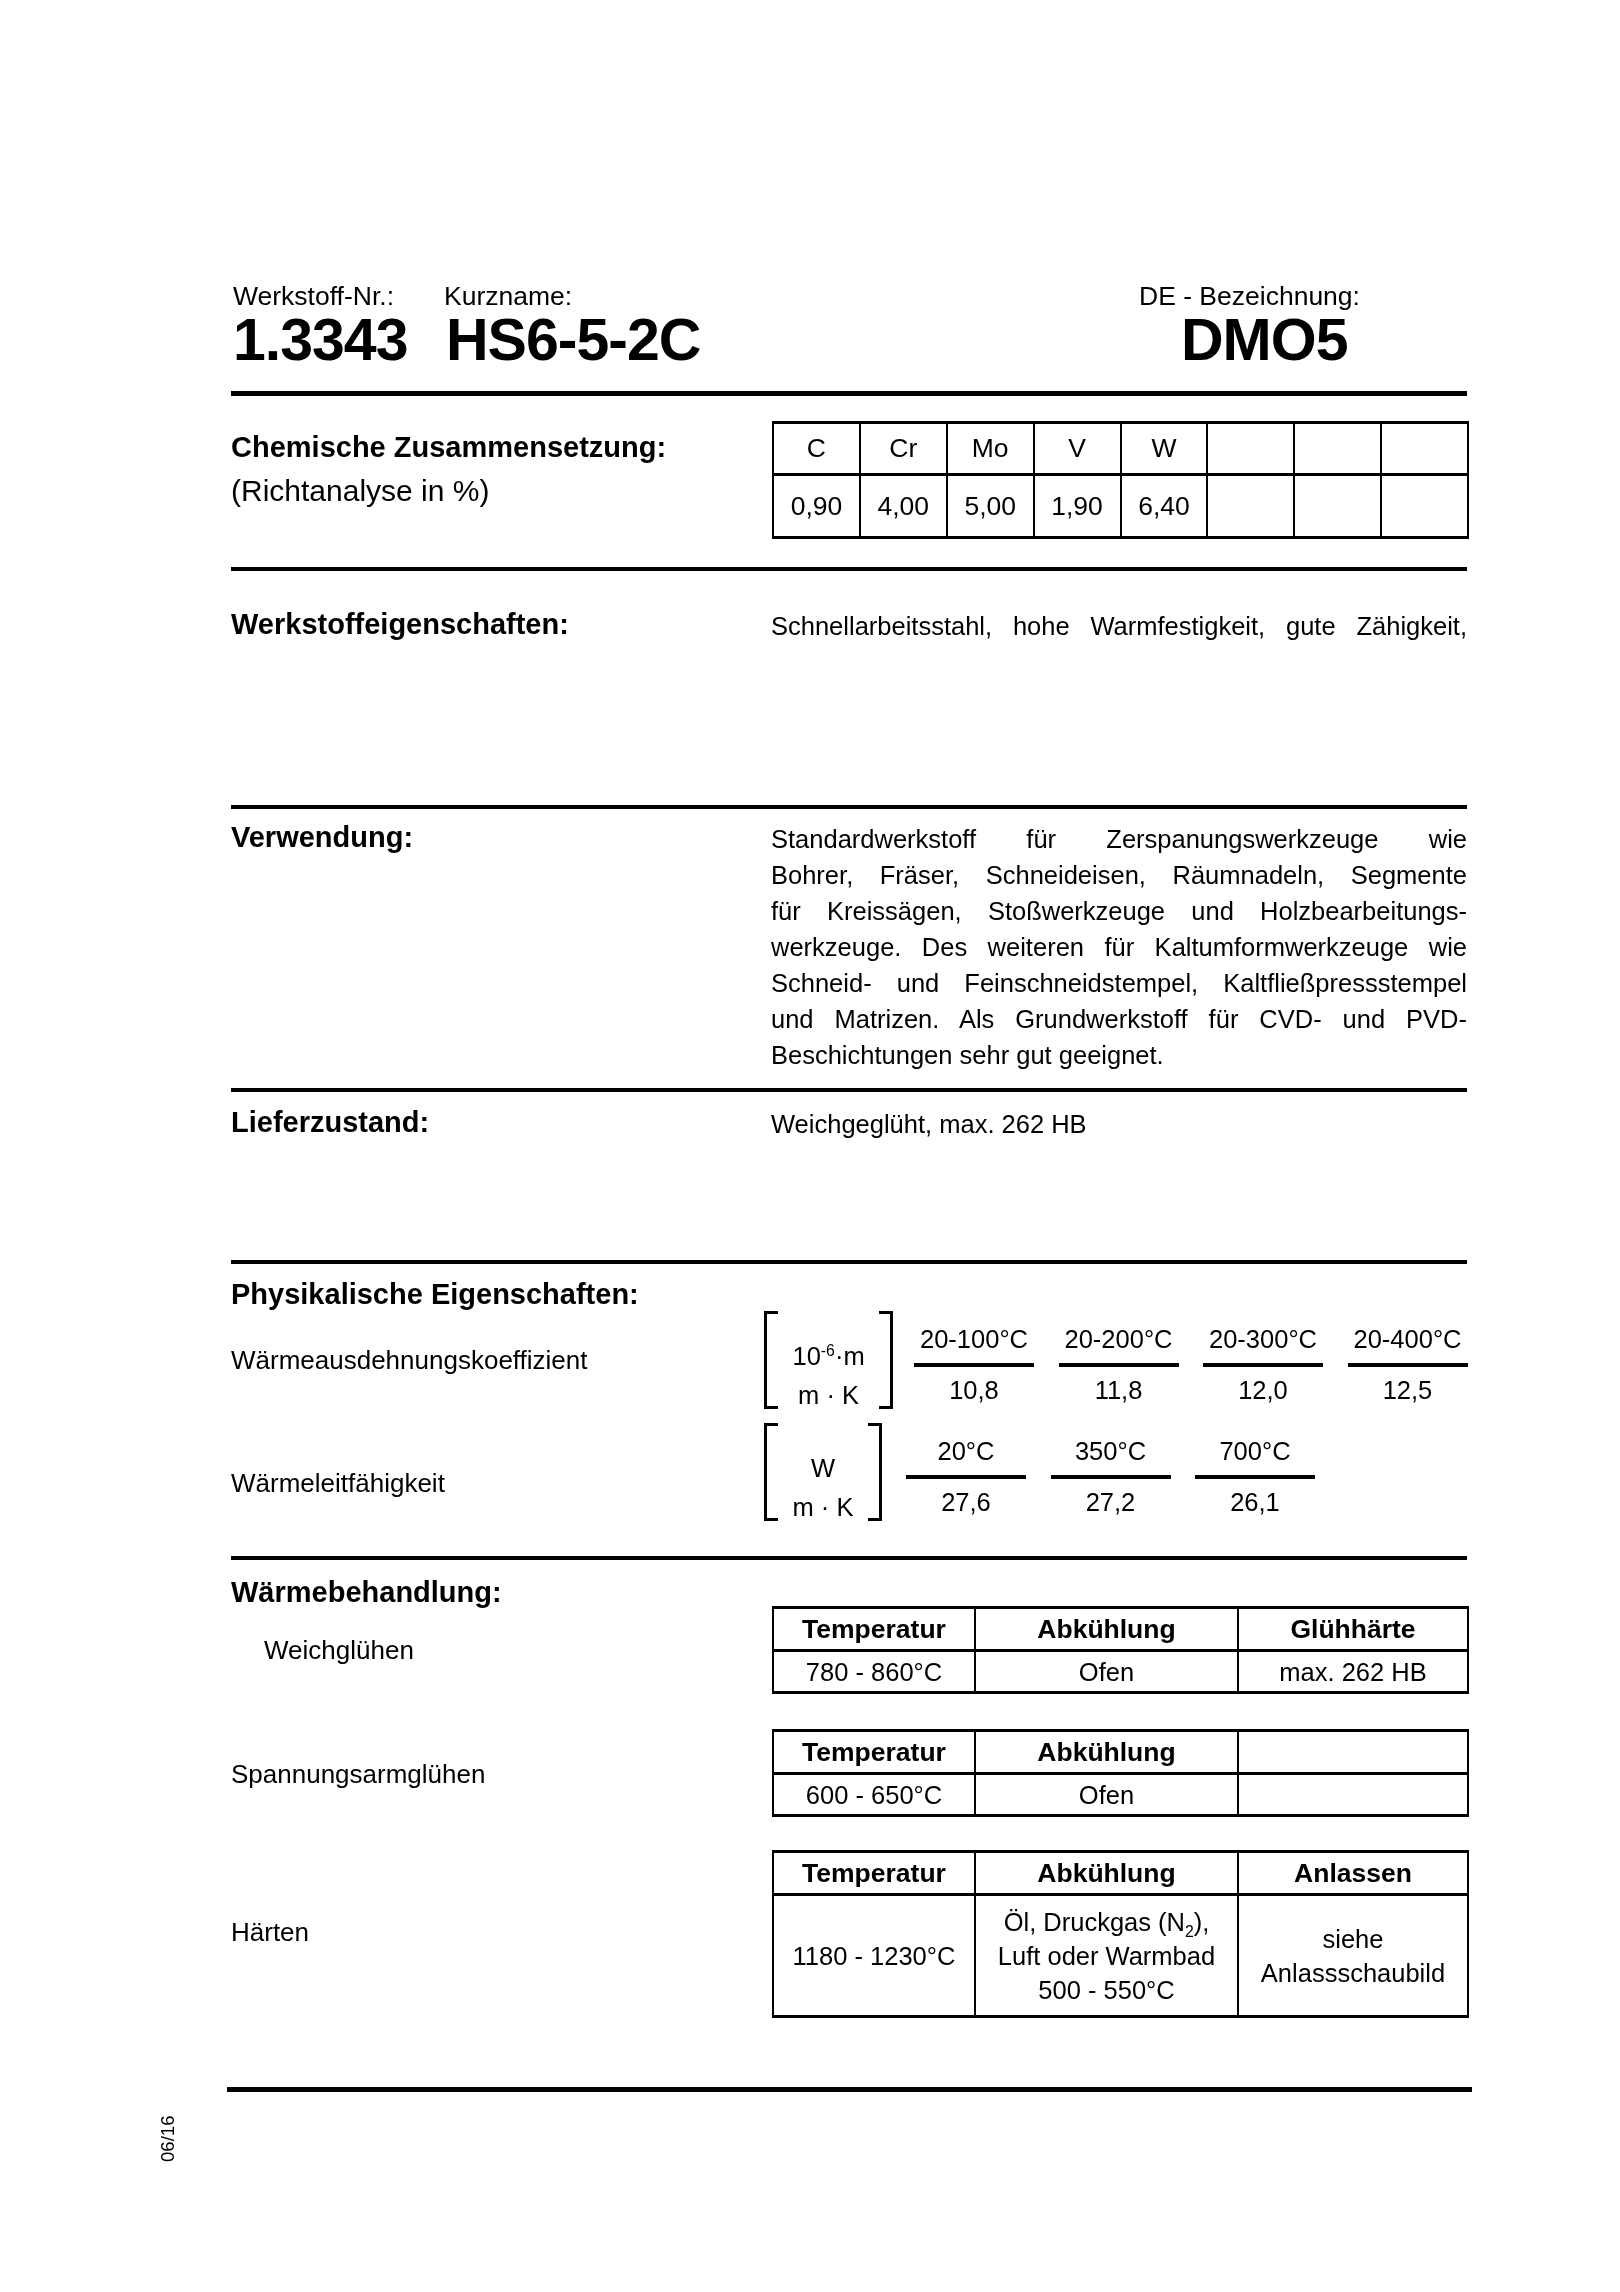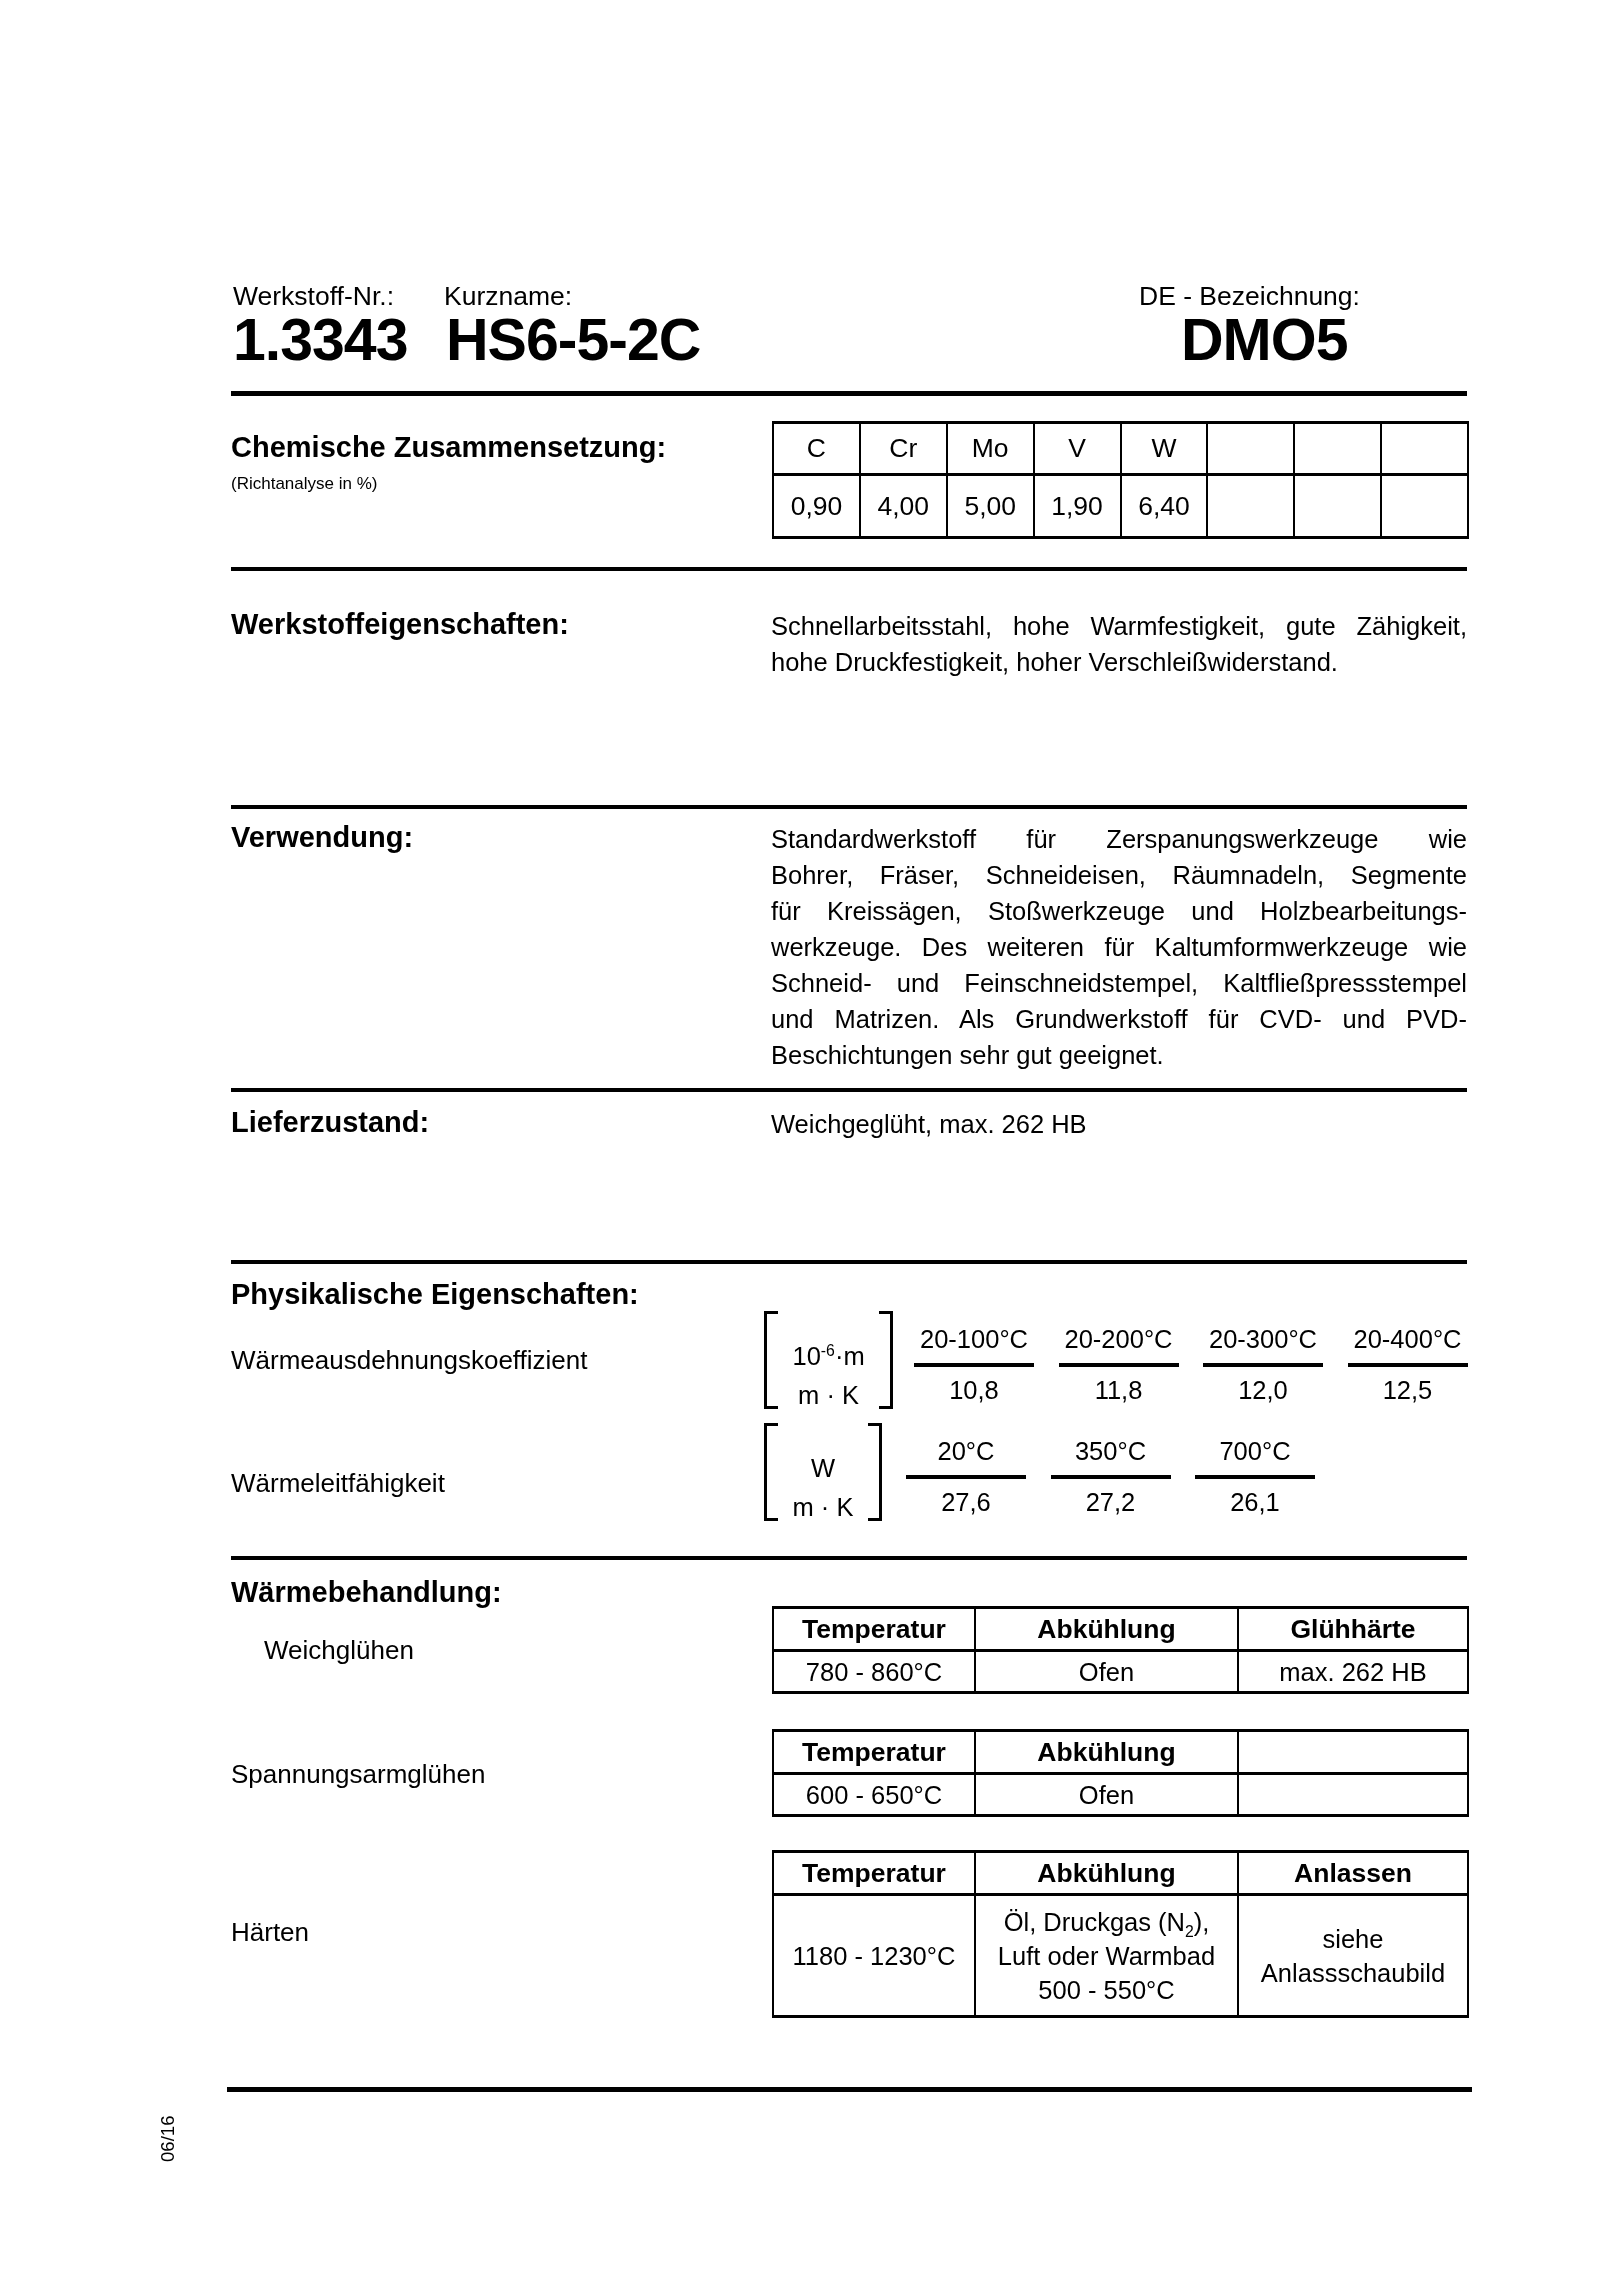--- a/index.html
+++ b/index.html
@@ -67,21 +67,21 @@
   <span class="abs small-label" style="left:444px;top:274px;">Kurzname:</span>
   <span class="abs small-label" style="left:1139px;top:274px;">DE - Bezeichnung:</span>
 
   <span class="abs big-name" style="left:233px;top:306px;">1.3343</span>
   <span class="abs big-name" style="left:446px;top:306px;">HS6-5-2C</span>
   <span class="abs big-name" style="left:1181px;top:306px;">DMO5</span>
 
   <div class="abs rule" style="left:231px;top:391px;width:1236px;height:4.9px;"></div>
 
   <span class="abs h1" style="left:231px;top:431px;">Chemische Zusammensetzung:</span>
-  <span class="abs" style="left:231px;top:474px;font-size:17px;">(Richtanalyse in %)</span>
+  <span class="abs" style="left:231px;top:474px;font-size:30px;">(Richtanalyse in %)</span>
 
   <table class="abs chem" style="left:772px;top:421px;">
     <tbody>
         <tr class="hrow">
       <td>C</td>
       <td>Cr</td>
       <td>Mo</td>
       <td>V</td>
       <td>W</td>
       <td></td>
@@ -99,21 +99,20 @@
       <td></td>
     </tr>
   </tbody>
     </table>
 
   <div class="abs rule" style="left:231px;top:567px;width:1236px;"></div>
 
   <span class="abs h1" style="left:231px;top:608px;">Werkstoffeigenschaften:</span>
   <div class="abs body-text col-text just" style="left:771px;top:608px;">
       <div>Schnellarbeitsstahl, hohe Warmfestigkeit, gute Zähigkeit,</div>
-      <div class="last">hohe Druckfestigkeit, hoher Verschleißwiderstand.</div>
     </div>
 
   <div class="abs rule" style="left:231px;top:805px;width:1236px;"></div>
 
   <span class="abs h1" style="left:231px;top:821px;">Verwendung:</span>
   <div class="abs body-text col-text just" style="left:771px;top:821px;">
       <div>Standardwerkstoff für Zerspanungswerkzeuge wie</div>
       <div>Bohrer, Fräser, Schneideisen, Räumnadeln, Segmente</div>
       <div>für Kreissägen, Stoßwerkzeuge und Holzbearbeitungs-</div>
       <div>werkzeuge. Des weiteren für Kaltumformwerkzeuge wie</div>

